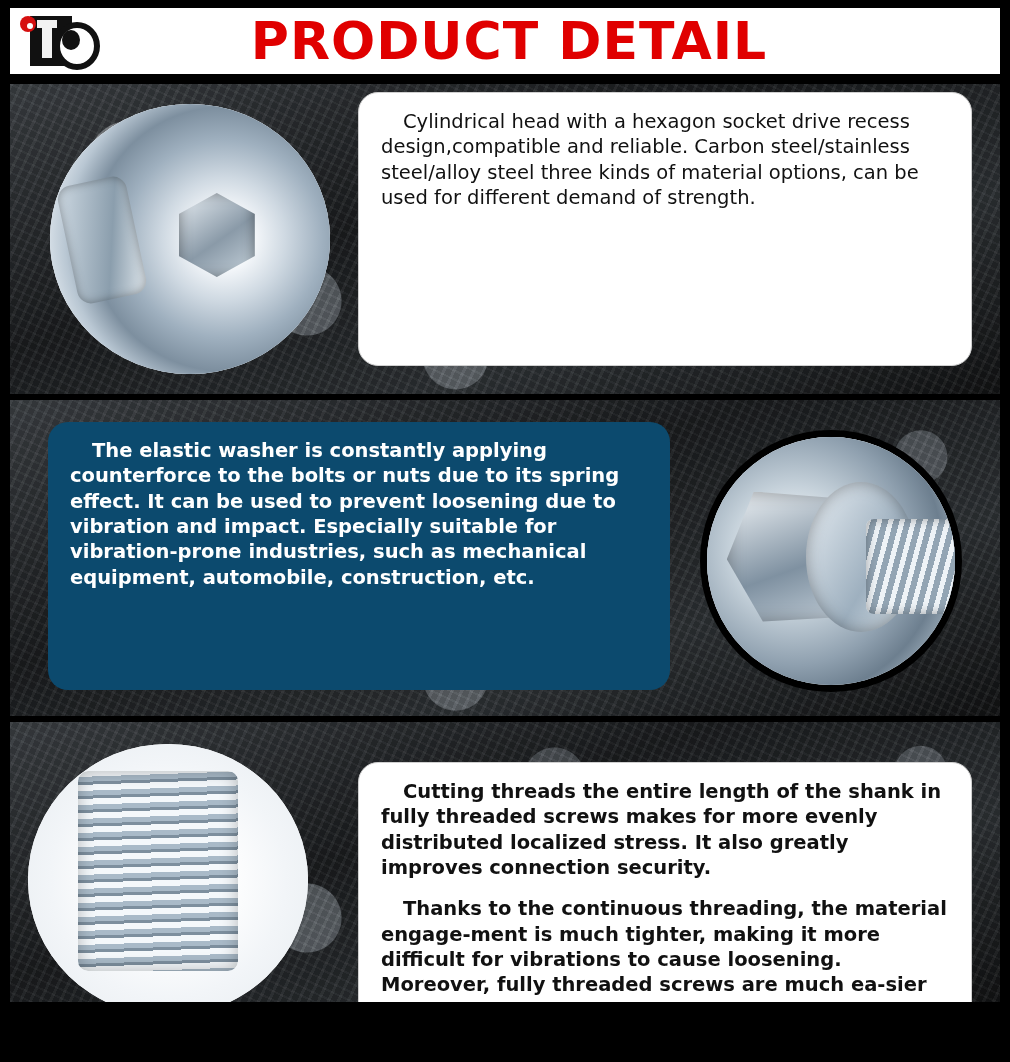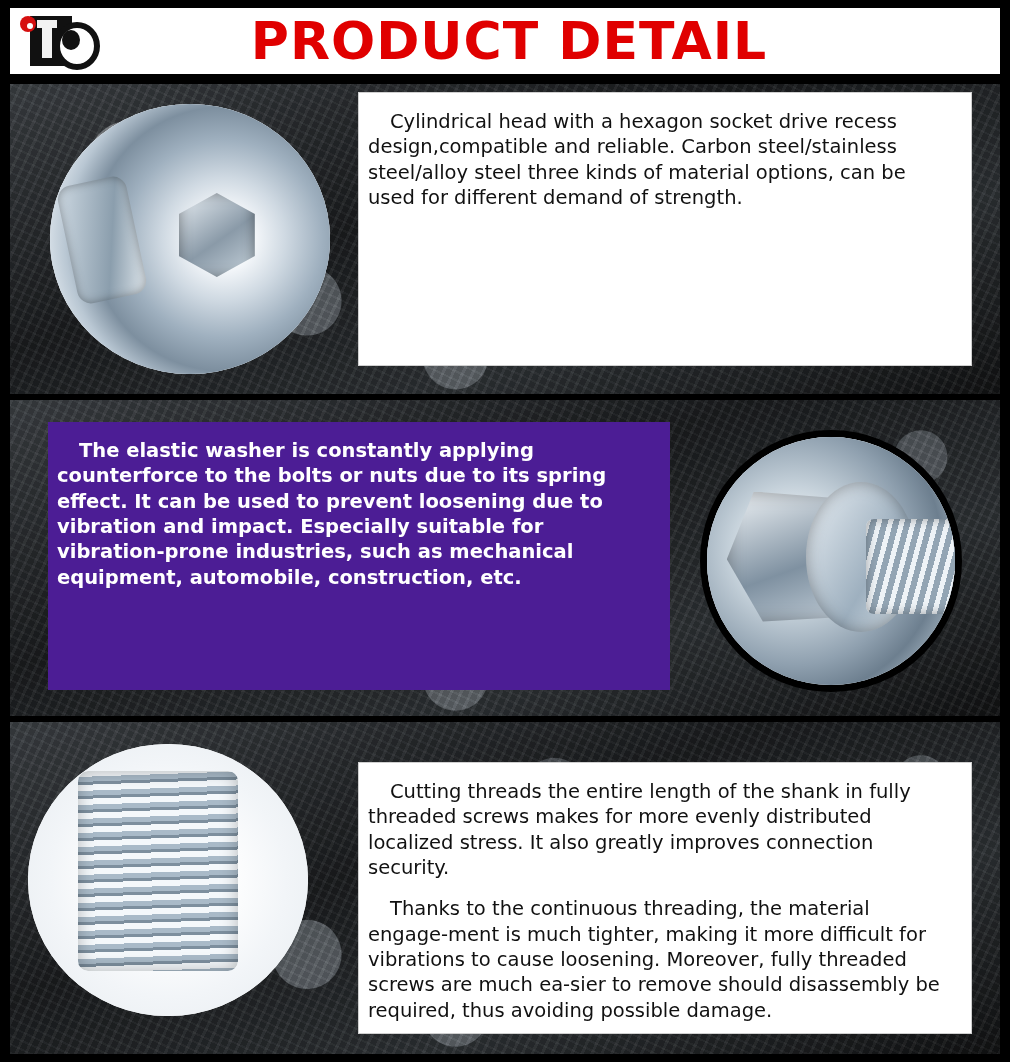--- a/index.html
+++ b/index.html
@@ -135,37 +135,38 @@
     background:
       repeating-linear-gradient(115deg, rgba(255,255,255,0.05) 0 3px, rgba(0,0,0,0.10) 3px 9px),
       repeating-linear-gradient(25deg, rgba(255,255,255,0.04) 0 2px, rgba(0,0,0,0.08) 2px 8px);
     opacity: .8;
   }
 
   
   .panel {
     position: absolute;
     box-sizing: border-box;
-    padding: 16px 18px 12px 9px;
+    padding: 16px 18px 12px 22px;
     font-size: 19.5px;
     line-height: 1.30;
     font-family: "DejaVu Sans", sans-serif;
+    border-radius: 20px;
   }
   .panel p {
     margin: 0 0 16px 0;
     text-indent: 22px;
   }
   .panel p:last-child { margin-bottom: 0; }
   .panel.light {
     background: #ffffff;
     color: #111;
     border: 1px solid #d0d0d0;
   }
   .panel.dark {
-    background: #4c1d95;
+    background: #0c4a6e;
     color: #ffffff;
     font-weight: bold;
   }
 
   
   .medallion {
     position: absolute;
     border-radius: 50%;
     overflow: hidden;
   }
@@ -311,21 +312,21 @@
 
     <div class="medallion black-ring" style="left:690px;top:30px;width:262px;height:262px;">
       <div class="photo-flange">
         <div class="flange-head"></div>
         <div class="flange-washer"></div>
         <div class="flange-thread"></div>
       </div>
     </div>
   </div>
 
-  <div class="section" style="top:722px;height:332px;">
+  <div class="section" style="top:722px;height:280px;font-weight:bold;">
     <div class="bg-photo"></div>
 
     <div class="medallion white-ring" style="left:18px;top:22px;width:280px;height:272px;">
       <div class="photo-thread">
         <div class="thread-body"></div>
       </div>
     </div>
 
     <div class="panel light" style="left:348px;top:40px;width:614px;height:272px;">
       <p>Cutting  threads  the  entire  length of the shank in fully threaded screws makes for more evenly distributed localized stress. It also greatly improves connection security.</p>

